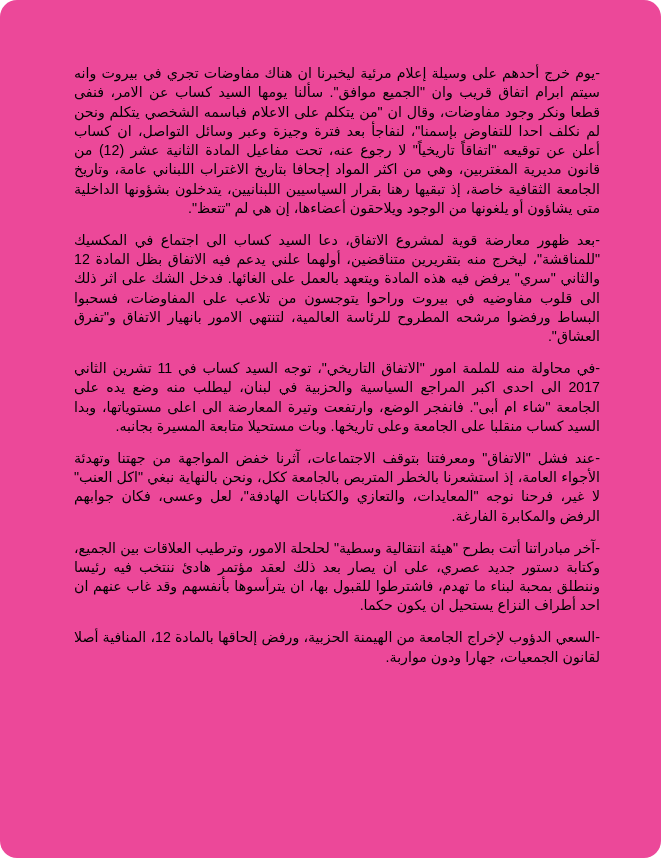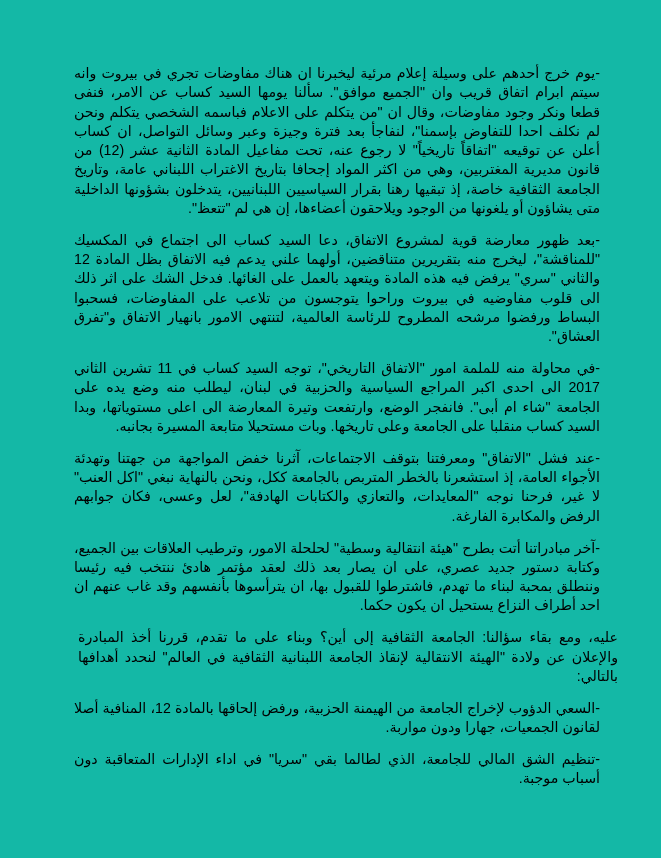--- a/index.html
+++ b/index.html
@@ -14,21 +14,22 @@
       position: relative;
       font-family: "Liberation Sans", "DejaVu Sans", sans-serif;
       color: #000000;
     }
     .page {
       position: absolute;
       left: 0;
       top: 0;
       width: 661px;
       height: 858px;
-      background: #14b8a6;
+      background: #ec4899;
+      border-radius: 17px;
     }
     .body-text {
       position: absolute;
       left: 74px;
       top: 64px;
       width: 526px;
       direction: rtl;
       unicode-bidi: embed;
     }
     .para {
@@ -46,17 +47,15 @@
 </head>
 <body>
 
 <div class="page">
   <div class="body-text" dir="rtl" lang="ar">
     <p class="para">-يوم خرج أحدهم على وسيلة إعلام مرئية ليخبرنا ان هناك مفاوضات تجري في بيروت وانه سيتم ابرام اتفاق قريب وان "الجميع موافق". سألنا يومها السيد كساب عن الامر، فنفى قطعا ونكر وجود مفاوضات، وقال ان "من يتكلم على الاعلام فباسمه الشخصي يتكلم ونحن لم نكلف احدا للتفاوض بإسمنا"، لنفاجأ بعد فترة وجيزة وعبر وسائل التواصل، ان كساب أعلن عن توقيعه "اتفاقاً تاريخياً" لا رجوع عنه، تحت مفاعيل المادة الثانية عشر (12) من قانون مديرية المغتربين، وهي من اكثر المواد إجحافا بتاريخ الاغتراب اللبناني عامة، وتاريخ الجامعة الثقافية خاصة، إذ تبقيها رهنا بقرار السياسيين اللبنانيين، يتدخلون بشؤونها الداخلية متى يشاؤون أو يلغونها من الوجود ويلاحقون أعضاءها، إن هي لم "تتعظ".</p>
     <p class="para">-بعد ظهور معارضة قوية لمشروع الاتفاق، دعا السيد كساب الى اجتماع في المكسيك "للمناقشة"، ليخرج منه بتقريرين متناقضين، أولهما علني يدعم فيه الاتفاق بظل المادة 12 والثاني "سري" يرفض فيه هذه المادة ويتعهد بالعمل على الغائها. فدخل الشك على اثر ذلك الى قلوب مفاوضيه في بيروت وراحوا يتوجسون من تلاعب على المفاوضات، فسحبوا البساط ورفضوا مرشحه المطروح للرئاسة العالمية، لتنتهي الامور بانهيار الاتفاق و"تفرق العشاق".</p>
     <p class="para">-في محاولة منه للملمة امور "الاتفاق التاريخي"، توجه السيد كساب في 11 تشرين الثاني 2017 الى احدى اكبر المراجع السياسية والحزبية في لبنان، ليطلب منه وضع يده على الجامعة "شاء ام أبى". فانفجر الوضع، وارتفعت وتيرة المعارضة الى اعلى مستوياتها، وبدا السيد كساب منقلبا على الجامعة وعلى تاريخها. وبات مستحيلا متابعة المسيرة بجانبه.</p>
     <p class="para">-عند فشل "الاتفاق" ومعرفتنا بتوقف الاجتماعات، آثرنا خفض المواجهة من جهتنا وتهدئة الأجواء العامة، إذ استشعرنا بالخطر المتربص بالجامعة ككل، ونحن بالنهاية نبغي "اكل العنب" لا غير، فرحنا نوجه "المعايدات، والتعازي والكتابات الهادفة"، لعل وعسى، فكان جوابهم الرفض والمكابرة الفارغة.</p>
     <p class="para">-آخر مبادراتنا أتت بطرح "هيئة انتقالية وسطية" لحلحلة الامور، وترطيب العلاقات بين الجميع، وكتابة دستور جديد عصري، على ان يصار بعد ذلك لعقد مؤتمر هادئ ننتخب فيه رئيسا وننطلق بمحبة لبناء ما تهدم، فاشترطوا للقبول بها، ان يترأسوها بأنفسهم وقد غاب عنهم ان احد أطراف النزاع يستحيل ان يكون حكما.</p>
-    <p class="para wide">عليه، ومع بقاء سؤالنا: الجامعة الثقافية إلى أين؟ وبناء على ما تقدم، قررنا أخذ المبادرة والإعلان عن ولادة "الهيئة الانتقالية لإنقاذ الجامعة اللبنانية الثقافية في العالم" لنحدد أهدافها بالتالي:</p>
     <p class="para">-السعي الدؤوب لإخراج الجامعة من الهيمنة الحزبية، ورفض إلحاقها بالمادة 12، المنافية أصلا لقانون الجمعيات، جهارا ودون مواربة.</p>
-    <p class="para">-تنظيم الشق المالي للجامعة، الذي لطالما بقي "سريا" في اداء الإدارات المتعاقبة دون أسباب موجبة.</p>
   </div>
 </div>
 
 </body></html>

